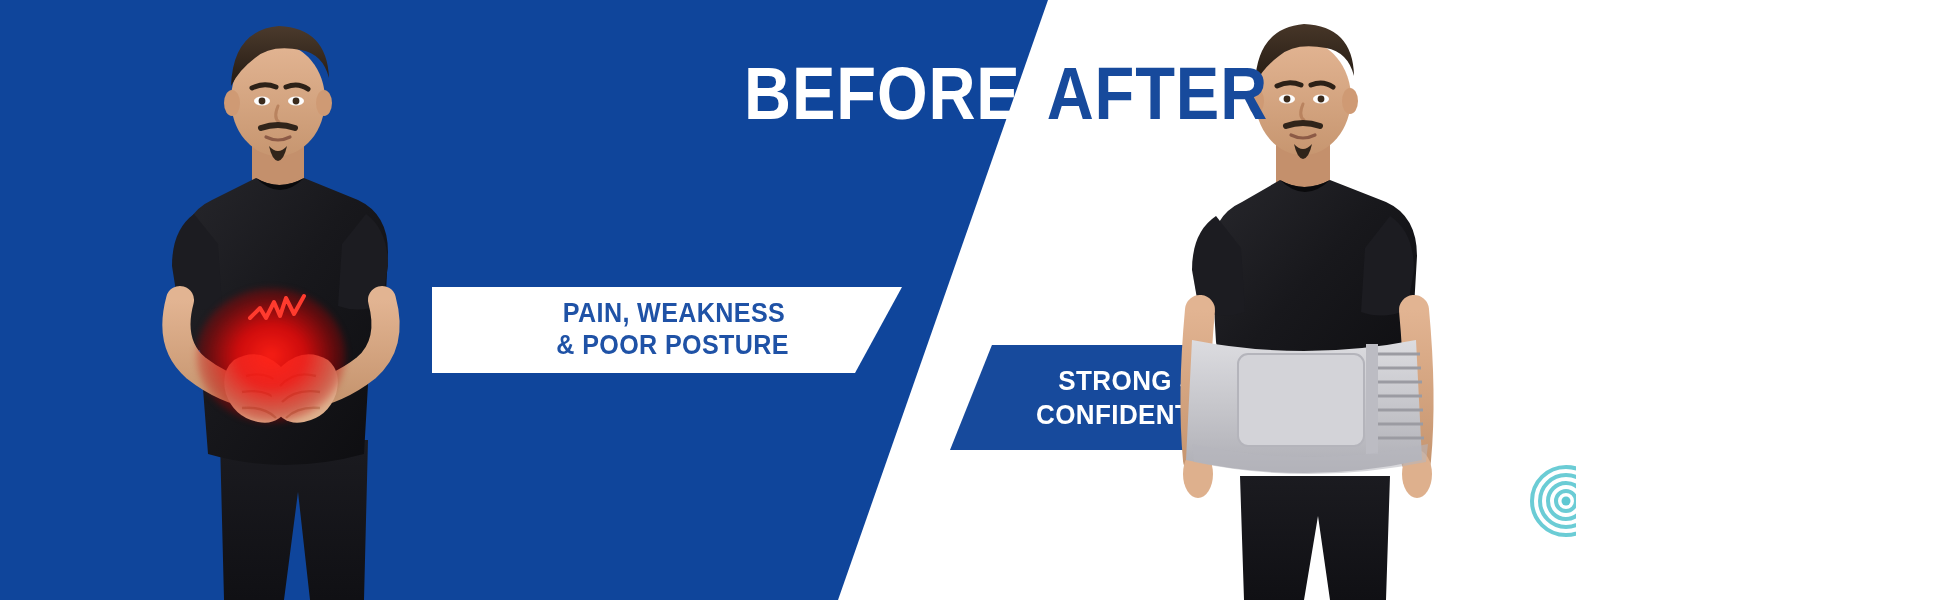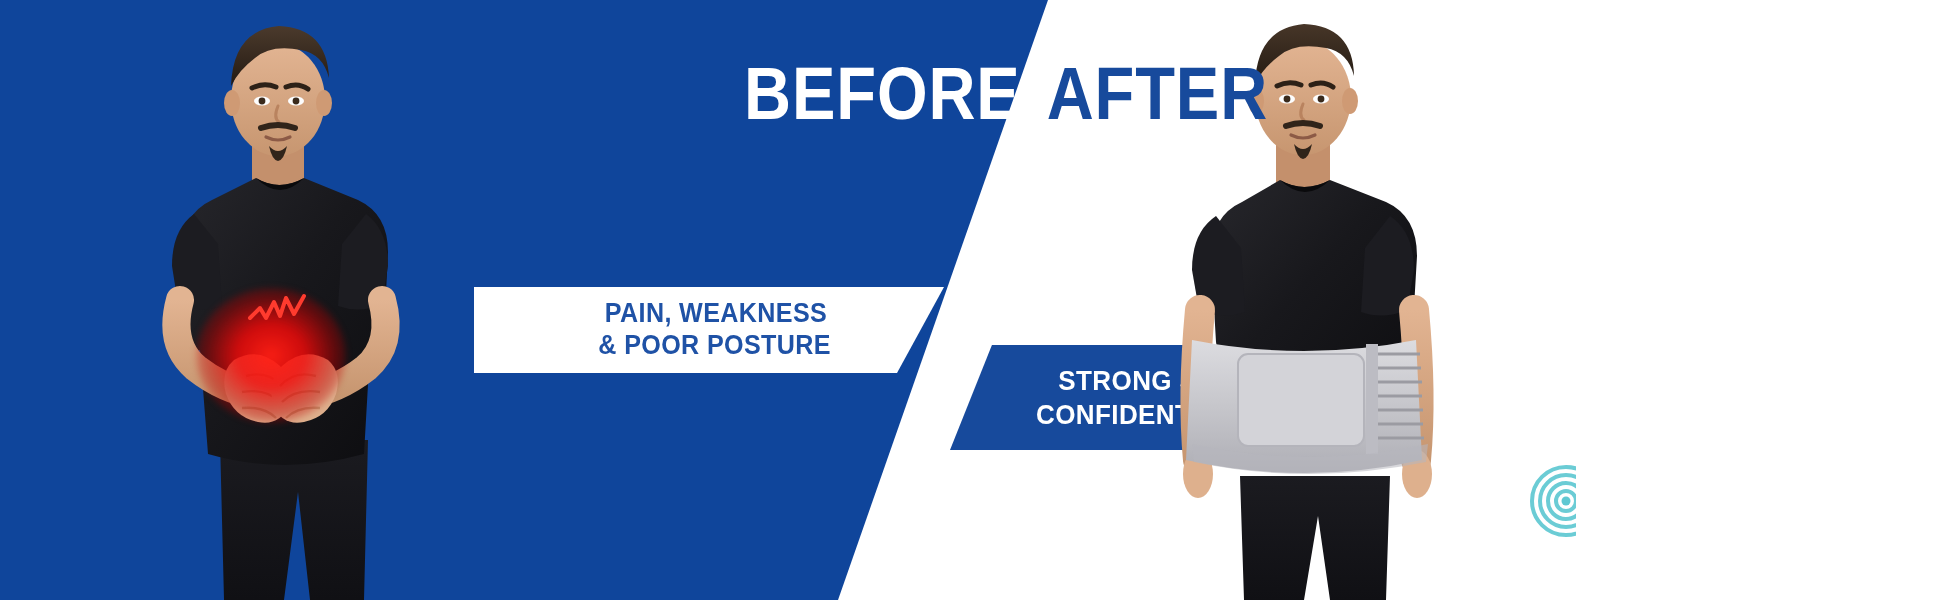--- a/index.html
+++ b/index.html
@@ -53,21 +53,20 @@
     position:absolute;
     left:432px; top:287px;
     width:470px; height:86px;
     background:#ffffff;
     clip-path: polygon(0 0, 100% 0, 90% 100%, 0 100%);
     display:flex;
     flex-direction:column;
     align-items:center;
     justify-content:center;
     z-index:25;
-    margin-left:42px;
   }
   .label-left .line {
     color:#1f52a6;
     font-size:27px;
     font-weight:bold;
     letter-spacing:0.4px;
     line-height:1.18;
     transform:scaleX(0.93);
     white-space:nowrap;
   }

